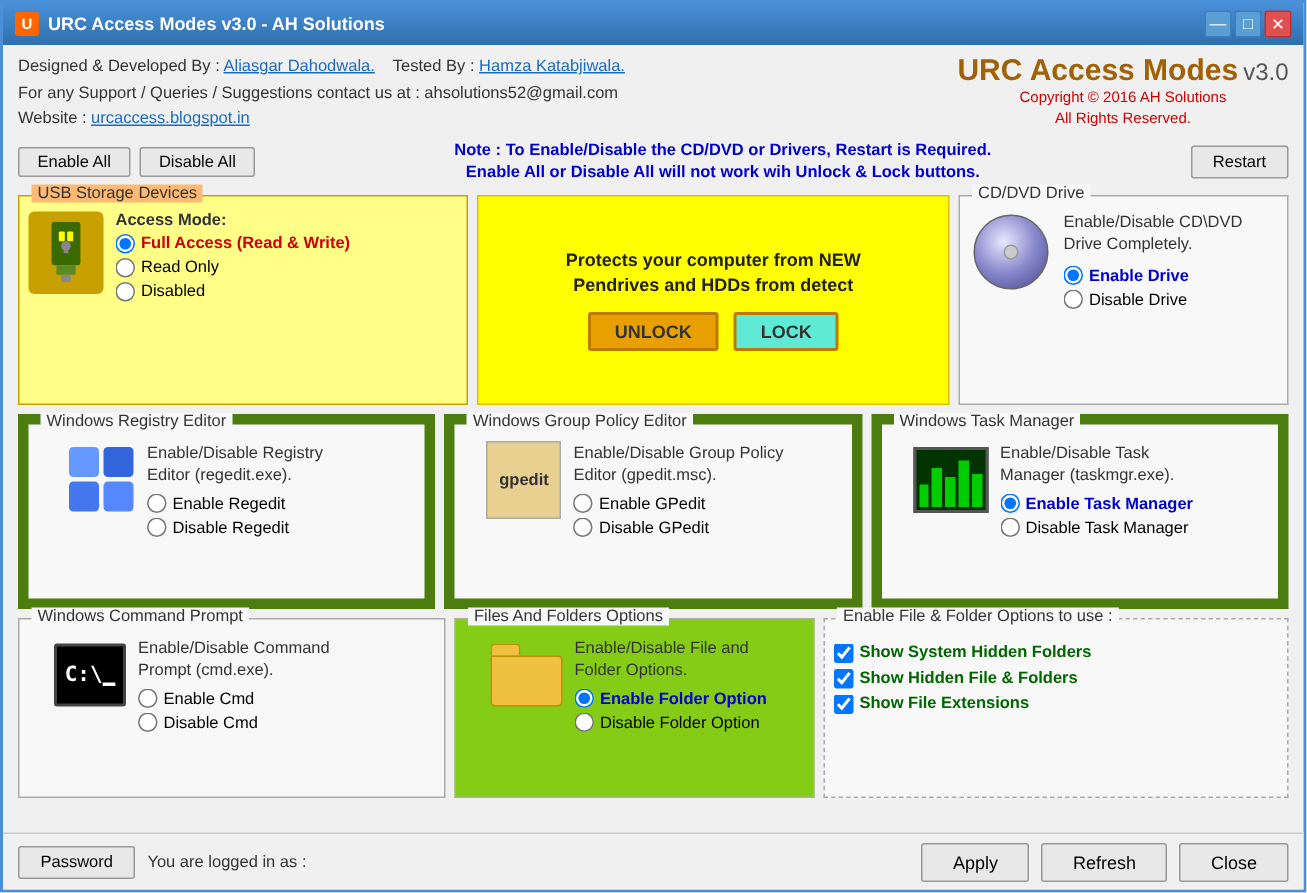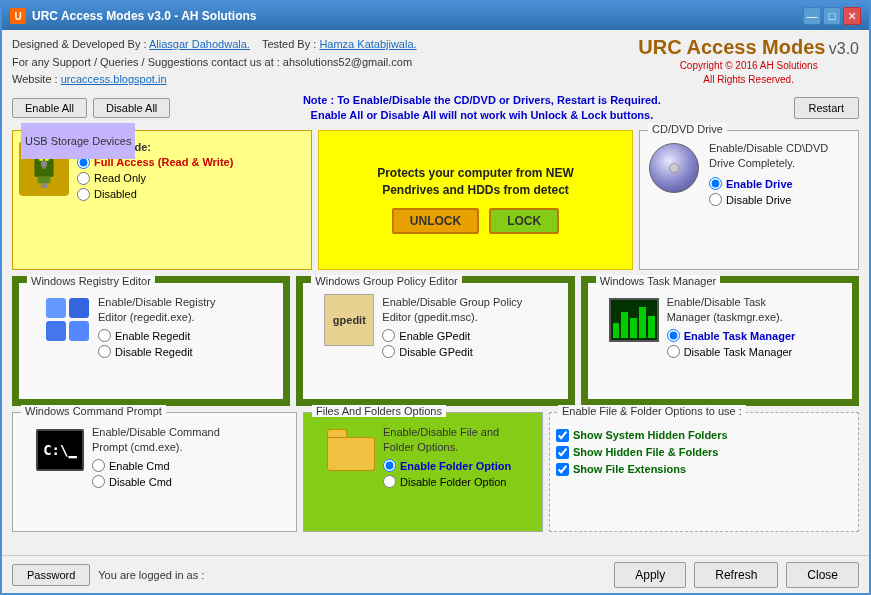--- a/index.html
+++ b/index.html
@@ -152,22 +152,22 @@
       flex: 0 0 300px;
       border: 1px solid #c8a000;
       background: #ffff88;
       padding: 6px;
       position: relative;
     }
     .usb-panel-title {
       position: absolute;
       top: -8px;
       left: 8px;
-      background: #c4b5fd;
-      padding: 12px 4px;
+      background: #fdba74;
+      padding: 0 4px;
       font-size: 11px;
       color: #333;
     }
     .usb-content {
       display: flex;
       gap: 8px;
       margin-top: 4px;
     }
     .usb-icon {
       width: 50px;
@@ -221,21 +221,21 @@
       background: #e8a000;
       border: 2px solid #c07800;
       cursor: pointer;
       font-size: 12px;
       font-weight: bold;
       color: #333;
       border-radius: 2px;
     }
     .lock-btn {
       padding: 4px 16px;
-      background: #84cc16;
+      background: #5eead4;
       border: 2px solid #c07800;
       cursor: pointer;
       font-size: 12px;
       font-weight: bold;
       color: #333;
       border-radius: 2px;
     }
     .cddvd-panel {
       flex: 0 0 220px;
       border: 1px solid #aaa;

